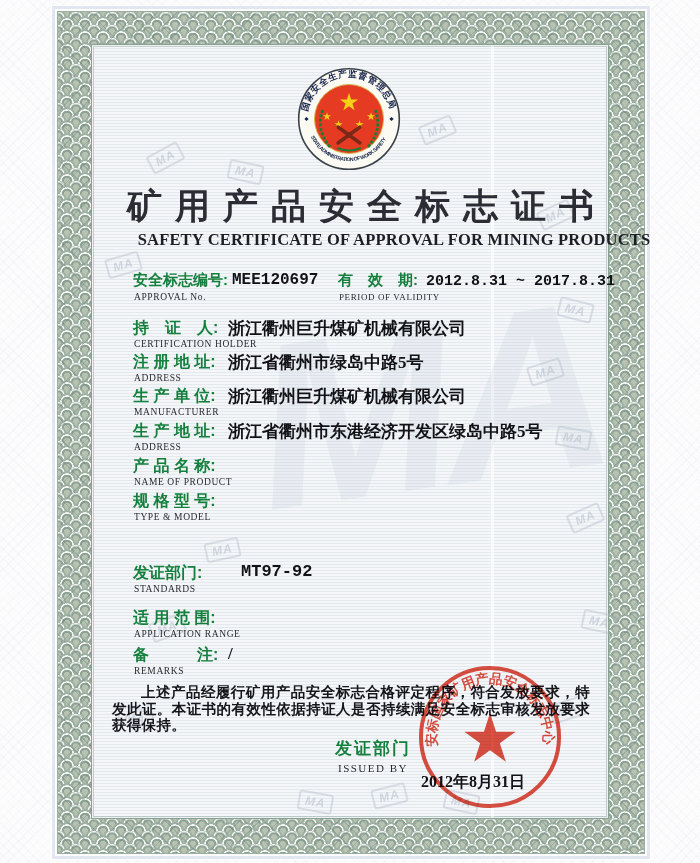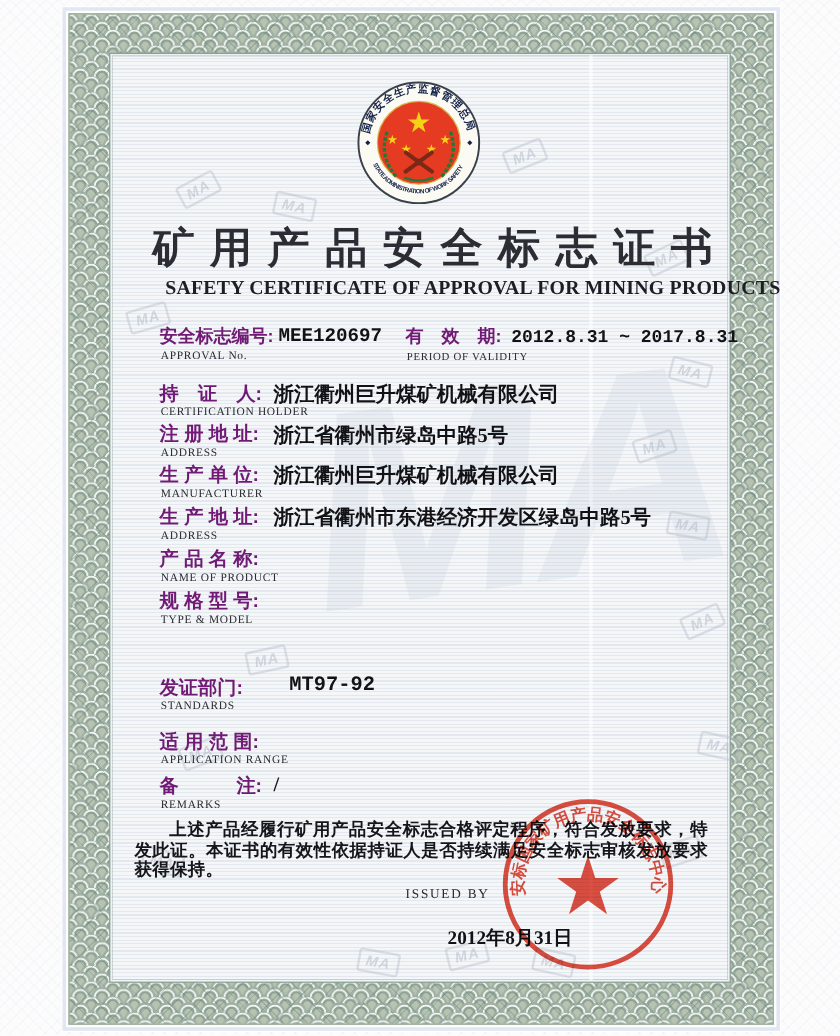--- a/index.html
+++ b/index.html
@@ -53,37 +53,37 @@
   .abs{position:absolute;}
   .title{
     left:93px;width:514px;top:183px;text-align:right;
     font-size:35px;font-weight:bold;color:#2c2c34;
     letter-spacing:13px;text-indent:13px;white-space:nowrap;
   }
   .subtitle{
     left:93px;width:514px;top:230px;text-align:center;
     font-size:16.5px;font-weight:bold;color:#1d1d24;letter-spacing:.2px;white-space:nowrap;padding-left:44px;
   }
-  .zh-label{font-family:"Liberation Sans",sans-serif;font-weight:bold;color:#701a75;font-size:16px;white-space:nowrap;}
+  .zh-label{font-family:"Liberation Sans",sans-serif;font-weight:bold;color:#15803d;font-size:16px;white-space:nowrap;}
   .en-label{font-size:9.5px;color:#2a2a30;letter-spacing:.6px;white-space:nowrap;}
   .value{font-weight:bold;color:#121216;font-size:17px;white-space:nowrap;}
   .mono{font-family:"Liberation Mono",monospace;font-weight:bold;color:#121216;text-align:right;}
   .row{position:absolute;left:133px;width:460px;height:40px;}
   .row .zh-label{position:absolute;left:0;top:0;}
   .row .en-label{position:absolute;left:1px;top:21px;}
   .row .value{position:absolute;left:95px;top:-1px;}
   .statement{
     left:112px;top:684px;width:478px;
     font-size:14.5px;font-weight:bold;color:#15151a;line-height:16.5px;
     text-indent:2em;text-align:justify;letter-spacing:.3px;
   }
   .issued{left:308px;top:737px;width:130px;text-align:center;}
   .issued .zh-label{font-size:17px;letter-spacing:2px;}
   .issued .en-label{font-size:11px;letter-spacing:1.5px;margin-top:2px;}
-  .issue-date{left:373px;top:772px;width:170px;text-align:left;font-size:16px;font-weight:bold;color:#121216;white-space:nowrap;}
+  .issue-date{left:355px;top:772px;width:170px;text-align:right;font-size:16px;font-weight:bold;color:#121216;white-space:nowrap;}
   .seal{mix-blend-mode:multiply;opacity:.88;}
 </style>
 </head>
 <body>
 
 <div class="margin-texture"></div>
 <div class="frame"></div>
 <div class="paper"></div>
 <div class="fold-line"></div>
 
@@ -188,20 +188,21 @@
 </div>
 <div class="row" style="top:645px">
   <div class="zh-label">备　　　注:</div>
   <div class="en-label">REMARKS</div>
   <div class="value">/</div>
 </div>
 
 <div class="abs statement">上述产品经履行矿用产品安全标志合格评定程序，符合发放要求，特发此证。本证书的有效性依据持证人是否持续满足安全标志审核发放要求获得保持。</div>
 
 <div class="abs issued">
+  <div class="zh-label">发证部门</div>
   <div class="en-label">ISSUED BY</div>
 </div>
 <div class="abs issue-date">2012年8月31日</div>
 
 <svg class="abs seal" style="left:415px;top:662px" width="150" height="150" viewBox="0 0 150 150">
   <defs>
     <path id="sealArc" d="M21.8 84.4 A54 54 0 1 1 128.2 84.4" fill="none"></path>
   </defs>
   <circle cx="75" cy="75" r="69" fill="none" stroke="#dd3726" stroke-width="4"></circle>
   <text font-family="Liberation Sans, sans-serif" font-size="13.5" font-weight="bold" fill="#dd3726">

